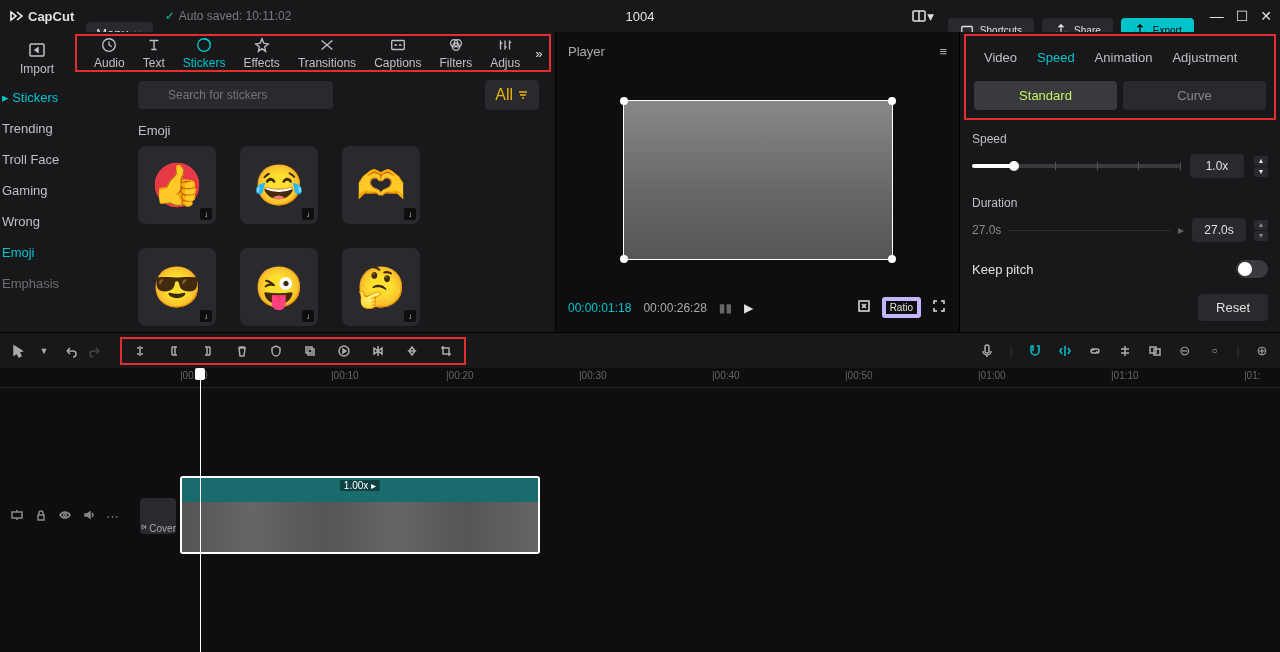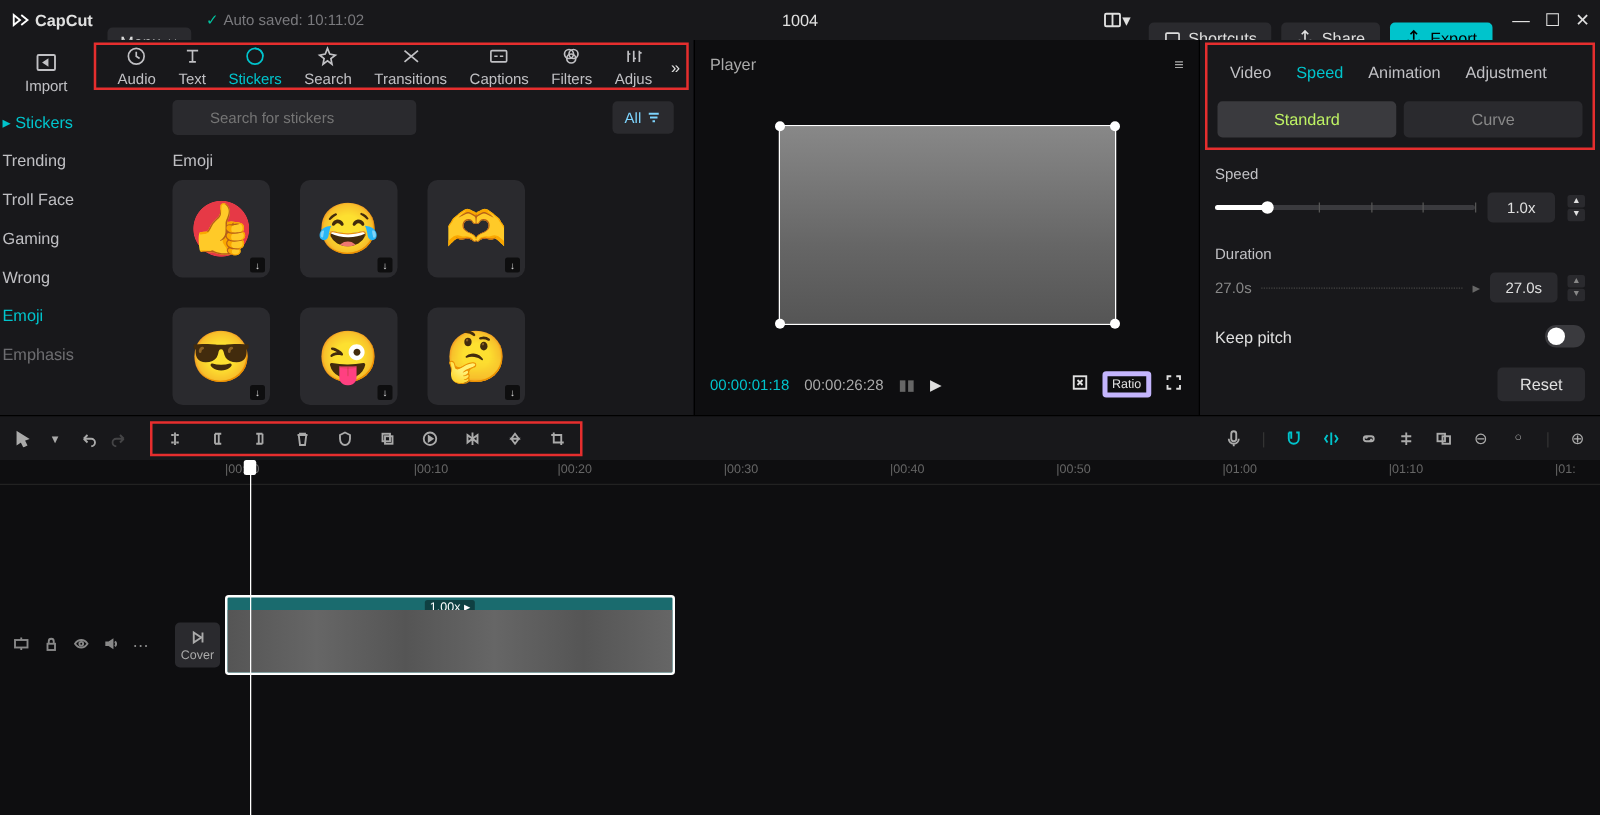--- a/index.html
+++ b/index.html
@@ -6,21 +6,21 @@
 body { background: #0e0e10; color: #e0e0e0; width: 1280px; height: 652px; overflow: hidden; font-size: 13px; }
 .titlebar { height: 32px; background: #18181b; display: flex; align-items: center; padding: 0 8px; gap: 12px; }
 .logo { display: flex; align-items: center; gap: 4px; font-weight: 600; font-size: 13px; }
 .logo svg { width: 16px; height: 16px; }
 .menu-btn { background: #2a2a2e; border: none; color: #e0e0e0; padding: 4px 10px; border-radius: 4px; display: flex; align-items: center; gap: 4px; cursor: pointer; font-size: 13px; margin-top: 34px; }
 .autosave { color: #7a7a7e; font-size: 12px; display: flex; align-items: center; gap: 4px; }
 .autosave-check { color: #00c4a0; }
 .title-center { position: absolute; left: 50%; transform: translateX(-50%); font-size: 13px; font-weight: 500; }
 .titlebar-right { margin-left: auto; display: flex; align-items: center; gap: 8px; }
 .tb-icon-btn { background: transparent; border: none; color: #e0e0e0; padding: 6px; cursor: pointer; display: flex; align-items: center; }
-.tb-btn { background: #2a2a2e; border: none; color: #e0e0e0; padding: 5px 12px; border-radius: 4px; display: flex; align-items: center; gap: 6px; cursor: pointer; font-size: 13px; margin-top: 28px; }
+.tb-btn { background: #2a2a2e; border: none; color: #e0e0e0; padding: 5px 12px; border-radius: 4px; display: flex; align-items: center; gap: 6px; cursor: pointer; font-size: 10px; margin-top: 28px; }
 .tb-btn.export { background: #00c4cc; color: #000; font-weight: 500; }
 .win-controls { display: flex; gap: 12px; margin-left: 8px; }
 .win-controls span { cursor: pointer; font-size: 14px; }
 
 .main { display: flex; height: 300px; }
 .panel-left { width: 555px; background: #18181b; display: flex; flex-direction: column; }
 .media-tabs { height: 50px; display: flex; align-items: center; padding: 0 8px; border: 2px solid #e62e2e; margin: 2px 4px 0 75px; position: relative; }
 .import-btn { position: absolute; left: -70px; top: 0; width: 60px; display: flex; flex-direction: column; align-items: center; gap: 2px; color: #c0c0c4; cursor: pointer; font-size: 12px; padding-top: 4px; }
 .media-tab { display: flex; flex-direction: column; align-items: center; gap: 2px; color: #c0c0c4; cursor: pointer; font-size: 12px; padding: 0 9px; }
 .media-tab.active { color: #00c4cc; }
@@ -30,21 +30,21 @@
 .media-body { display: flex; flex: 1; }
 .sidebar { width: 130px; padding: 10px 0; }
 .sidebar-item { padding: 8px 2px; color: #c0c0c4; cursor: pointer; font-size: 13px; }
 .sidebar-item.active { color: #00c4cc; }
 .sidebar-item.section { color: #00c4cc; }
 .content-area { flex: 1; padding: 8px 16px 8px 8px; }
 .search-row { display: flex; gap: 16px; align-items: center; margin-bottom: 13px; }
 .search-box { flex: 1; background: #2a2a2e; border: none; border-radius: 4px; padding: 7px 10px 7px 30px; color: #aaa; font-size: 12px; position: relative; }
 .search-wrap { position: relative; flex: 1; }
 .search-wrap svg { position: absolute; left: 8px; top: 7px; width: 14px; height: 14px; stroke: #888; }
-.filter-btn { background: #2a2a2e; border: none; color: #7dd3fc; padding: 6px 10px; border-radius: 4px; display: flex; align-items: center; gap: 4px; cursor: pointer; font-size: 12px; }
+.filter-btn { background: #2a2a2e; border: none; color: #eab308; padding: 6px 10px; border-radius: 4px; display: flex; align-items: center; gap: 4px; cursor: pointer; font-size: 16px; }
 .section-label { color: #c0c0c4; font-size: 13px; margin-bottom: 8px; }
 .sticker-grid { display: grid; grid-template-columns: repeat(3, 78px); gap: 24px 24px; }
 .sticker { width: 78px; height: 78px; background: #2a2a2e; border-radius: 8px; position: relative; cursor: pointer; display: flex; align-items: center; justify-content: center; font-size: 40px; }
 .sticker .dl { position: absolute; right: 4px; bottom: 4px; width: 12px; height: 12px; background: #000a; border-radius: 2px; display: flex; align-items: center; justify-content: center; font-size: 8px; }
 
 .panel-player { flex: 1; background: #0e0e10; padding: 8px 12px; display: flex; flex-direction: column; border-left: 1px solid #000; border-right: 1px solid #000; }
 .player-header { display: flex; align-items: center; justify-content: space-between; color: #aaa; font-size: 13px; padding: 4px 0 10px; }
 .player-stage { flex: 1; display: flex; align-items: center; justify-content: center; position: relative; }
 .video-frame { width: 270px; height: 160px; background: linear-gradient(180deg, #888 0%, #666 60%, #555 100%); border: 1px solid #fff; position: relative; }
 .video-frame .handle { position: absolute; width: 8px; height: 8px; background: #fff; border-radius: 50%; }
@@ -90,22 +90,22 @@
 .tt-icon { width: 16px; height: 16px; color: #aaa; cursor: pointer; display: flex; align-items: center; justify-content: center; }
 .tt-right { margin-left: auto; display: flex; gap: 14px; align-items: center; }
 .tt-right .tt-icon.active { color: #00c4cc; }
 
 .timeline { flex: 1; background: #0e0e10; position: relative; height: 284px; }
 .ruler { height: 20px; position: relative; border-bottom: 1px solid #222; }
 .ruler-mark { position: absolute; top: 2px; color: #666; font-size: 10px; }
 .playhead { position: absolute; left: 200px; top: 0; bottom: 0; width: 1px; background: #fff; z-index: 10; }
 .playhead::before { content: ''; position: absolute; top: 0; left: -5px; width: 10px; height: 12px; background: #fff; border-radius: 2px; }
 .track-controls { position: absolute; left: 10px; top: 140px; display: flex; gap: 10px; align-items: center; color: #888; }
-.cover-btn { position: absolute; left: 140px; top: 130px; width: 36px; height: 36px; background: #2a2a2e; border-radius: 4px; display: flex; flex-direction: column; align-items: center; justify-content: center; font-size: 10px; color: #aaa; cursor: pointer; gap: 2px; }
-.clip { position: absolute; left: 180px; top: 108px; width: 360px; height: 64px; background: #1a6b6e; border: 2px solid #fff; border-radius: 3px; overflow: hidden; }
+.cover-btn { position: absolute; left: 140px; top: 130px; width: 36px; height: 36px; background: #2a2a2e; border-radius: 4px; display: flex; flex-direction: row; align-items: flex-end; justify-content: center; font-size: 10px; color: #aaa; cursor: pointer; gap: 2px; }
+.clip { position: absolute; left: 180px; top: 108px; width: 360px; height: 78px; background: #1a6b6e; border: 2px solid #fff; border-radius: 3px; overflow: hidden; }
 .clip-label { position: absolute; top: 2px; left: 50%; transform: translateX(-50%); font-size: 10px; color: #fff; background: #0006; padding: 0 4px; border-radius: 2px; }
 .clip-thumbs { position: absolute; bottom: 0; left: 0; right: 0; height: 50px; background: linear-gradient(90deg, #555 0%, #666 20%, #555 40%, #666 60%, #555 80%, #666 100%); }
 svg { fill: none; stroke: currentColor; stroke-width: 1.5; }
 </style>
 </head>
 <body>
 
 <div class="titlebar">
   <div class="logo">
     <svg viewBox="0 0 16 16">
@@ -183,21 +183,21 @@
           <svg viewBox="0 0 20 20" stroke="#00c4cc">
             <circle cx="10" cy="10" r="7"></circle>
             <path d="M10 3a7 7 0 017 7"></path>
           </svg>
           <span>Stickers</span>
         </div>
       <div class="media-tab">
           <svg viewBox="0 0 20 20">
             <path d="M10 3l2 5 5 1-4 3 1 5-4-3-4 3 1-5-4-3 5-1z"></path>
           </svg>
-          <span>Search</span>
+          <span>Effects</span>
         </div>
       <div class="media-tab">
           <svg viewBox="0 0 20 20">
             <path d="M4 5l6 5-6 5M16 5l-6 5 6 5"></path>
           </svg>
           <span>Transitions</span>
         </div>
       <div class="media-tab">
           <svg viewBox="0 0 20 20">
             <rect x="3" y="5" width="14" height="10" rx="1"></rect>

